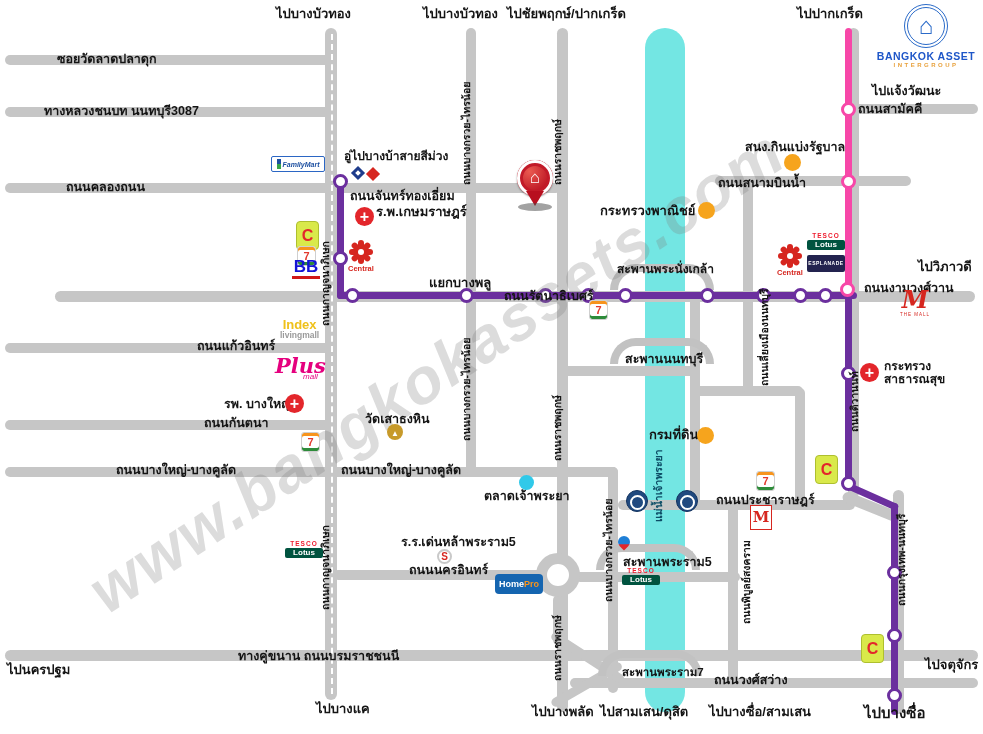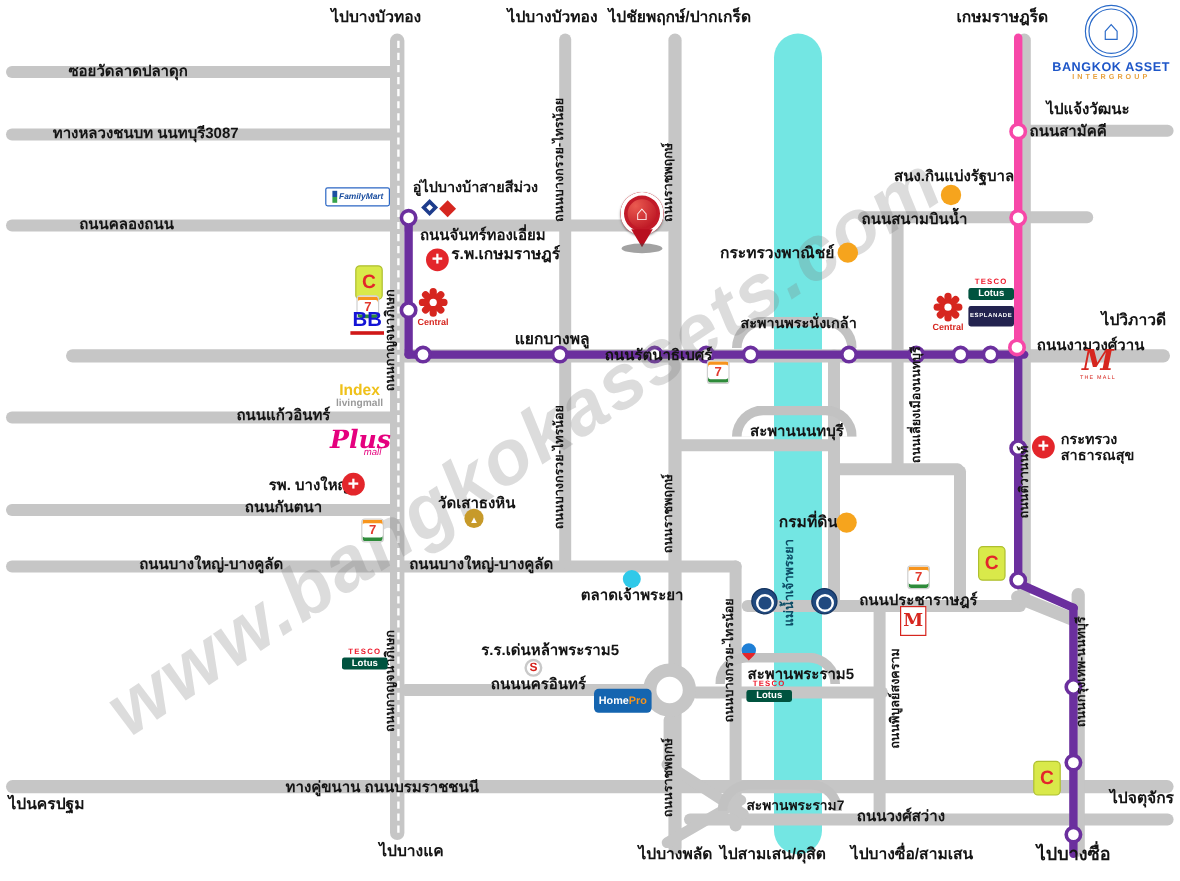--- a/index.html
+++ b/index.html
@@ -166,21 +166,21 @@
     <div class="station" style="left: 840px; top: 282px; border-color: rgb(247, 71, 168);"></div>
     <div class="lbl" style="left: 57px; top: 52px;">ซอยวัดลาดปลาดุก</div>
     <div class="lbl" style="left: 44px; top: 104px;">ทางหลวงชนบท นนทบุรี3087</div>
     <div class="lbl" style="left: 66px; top: 180px;">ถนนคลองถนน</div>
     <div class="lbl" style="left: 350px; top: 189px;">ถนนจันทร์ทองเอี่ยม</div>
     <div class="lbl" style="left: 344px; top: 150px; font-size: 12px;">อู่ไปบางบ้าสายสีม่วง</div>
     <div class="lbl" style="left: 376px; top: 205px; font-size: 13px;">ร.พ.เกษมราษฎร์</div>
     <div class="lbl" style="left: 276px; top: 7px; font-size: 13px;">ไปบางบัวทอง</div>
     <div class="lbl" style="left: 423px; top: 7px; font-size: 13px;">ไปบางบัวทอง</div>
     <div class="lbl" style="left: 507px; top: 7px; font-size: 13px;">ไปชัยพฤกษ์/ปากเกร็ด</div>
-    <div class="lbl" style="left: 797px; top: 7px; font-size: 13px;">เกษมราษฎร็ด</div>
+    <div class="lbl" style="left: 797px; top: 7px; font-size: 13px;">ไปปากเกร็ด</div>
     <div class="lbl" style="left: 872px; top: 84px;">ไปแจ้งวัฒนะ</div>
     <div class="lbl" style="left: 858px; top: 102px;">ถนนสามัคคี</div>
     <div class="lbl" style="left: 745px; top: 140px;">สนง.กินแบ่งรัฐบาล</div>
     <div class="lbl" style="left: 718px; top: 165px; margin-top: 11px;">ถนนสนามบินน้ำ</div>
     <div class="lbl" style="left: 600px; top: 204px; font-size: 13px;">กระทรวงพาณิชย์</div>
     <div class="lbl" style="left: 504px; top: 289px;">ถนนรัตนาธิเบศร์</div>
     <div class="lbl" style="left: 429px; top: 276px; font-size: 13px;">แยกบางพลู</div>
     <div class="lbl" style="left: 617px; top: 263px; font-size: 12px;">สะพานพระนั่งเกล้า</div>
     <div class="lbl" style="left: 864px; top: 281px;">ถนนงามวงศ์วาน</div>
     <div class="lbl" style="left: 918px; top: 260px; font-size: 13px;">ไปวิภาวดี</div>

